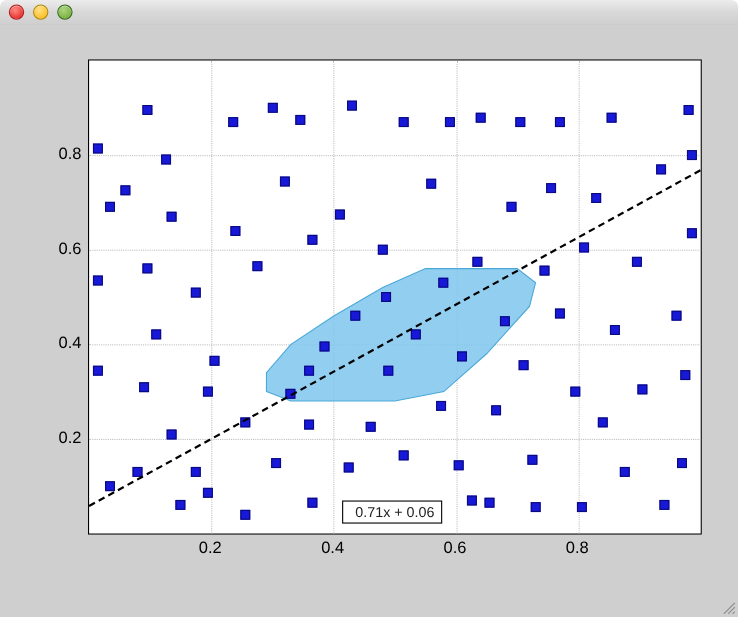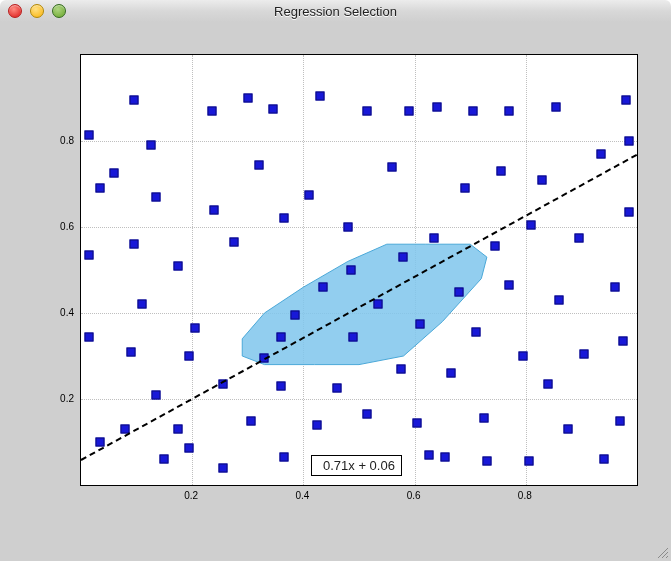--- a/index.html
+++ b/index.html
@@ -78,21 +78,21 @@
   .gridline-v {
     top: 0; bottom: 0;
     border-left: 1px dotted #bfbfbf;
   }
   .gridline-h {
     left: 0; right: 0;
     border-top: 1px dotted #bfbfbf;
   }
   .tick-x, .tick-y {
     position: absolute;
-    font-size: 10px;
+    font-size: 15px;
     color: #000;
   }
   .tick-x { top: 448px; transform: translateX(-50%);}
   .tick-y { text-align: right; width: 50px; transform: translateY(-50%); }
   .point {
     position: absolute;
     width: 9px;
     height: 9px;
     background: #1818d8;
     border: 1px solid #0a0a7a;
@@ -129,21 +129,20 @@
 </head>
 <body>
 
 <div class="window">
   <div class="titlebar">
     <div class="traffic-lights">
       <div class="tl tl-close"></div>
       <div class="tl tl-min"></div>
       <div class="tl tl-zoom"></div>
     </div>
-    <div class="titlebar-title">Regression Selection</div>
   </div>
 
   <div class="content">
     <div class="plot-outer">
       <div class="plot-area" id="plot-area">
           <div class="gridline-v" style="left: 111.2px;"></div>
           <div class="gridline-v" style="left: 222.4px;"></div>
           <div class="gridline-v" style="left: 333.6px;"></div>
           <div class="gridline-v" style="left: 444.8px;"></div>
           <div class="gridline-h" style="top: 344px;"></div>

